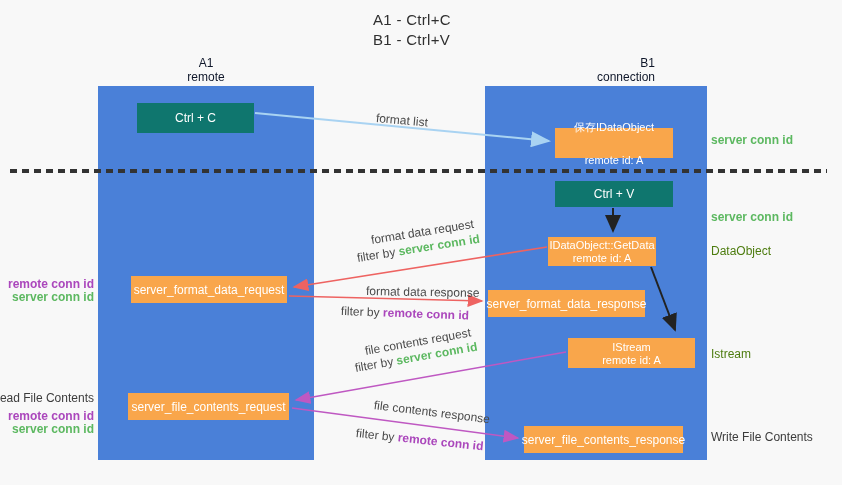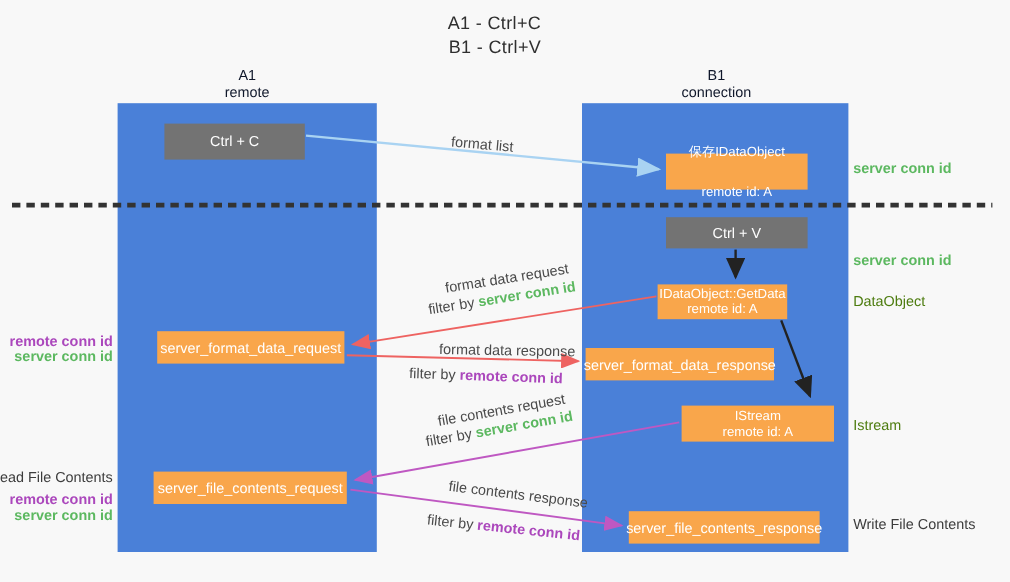--- a/index.html
+++ b/index.html
@@ -9,35 +9,35 @@
     background: #f8f8f8;
     position: relative;
     overflow: hidden;
     color: #444;
   }
   #canvas { position: absolute; inset: 0; width: 842px; height: 485px; }
 
   .title {
     position: absolute; left: 412px; top: 10px;
     transform: translateX(-50%);
-    text-align: right;
+    text-align: left;
     font-size: 15px; line-height: 20px; color: #2f2f2f;
     letter-spacing: 0.3px;
     z-index: 4;
   }
 
   .lane-header {
     position: absolute; top: 56px;
     transform: translateX(-50%);
     text-align: center;
     font-size: 12px; line-height: 14px; color: #0f172a;
     z-index: 4;
   }
   .lane-header.left  { left: 206px; }
-  .lane-header.right { left: 597px; }
+  .lane-header.right { left: 626px; text-align: right; }
 
   .lane {
     position: absolute; top: 86px; height: 374px;
     background: #4a80d8;
     z-index: 1;
   }
   .lane.left  { left: 98px;  width: 216px; }
   .lane.right { left: 485px; width: 222px; }
 
   svg.overlay {
@@ -47,21 +47,21 @@
     pointer-events: none;
   }
 
   .node {
     position: absolute; z-index: 3;
     display: flex; flex-direction: column;
     align-items: center; justify-content: center;
     color: #ffffff; text-align: center;
     font-size: 12px; line-height: 14px;
   }
-  .node.green  { background: #737373; }
+  .node.green  { background: #0f766e; }
   .node.orange { background: #f9a64b; }
   .node .l2 { font-size: 11px; line-height: 13px; }
   .node .l1 { font-size: 11px; line-height: 14px; }
 
   .n-ctrl-c    { left: 137px; top: 103px; width: 117px; height: 30px; }
   .n-save-do   { left: 555px; top: 128px; width: 118px; height: 30px; gap: 20px; }
   .n-ctrl-v    { left: 555px; top: 181px; width: 118px; height: 26px; }
   .n-getdata   { left: 548px; top: 237px; width: 108px; height: 29px; }
   .n-istream   { left: 568px; top: 338px; width: 127px; height: 30px; }
   .n-fmt-req   { left: 131px; top: 276px; width: 156px; height: 27px; }

